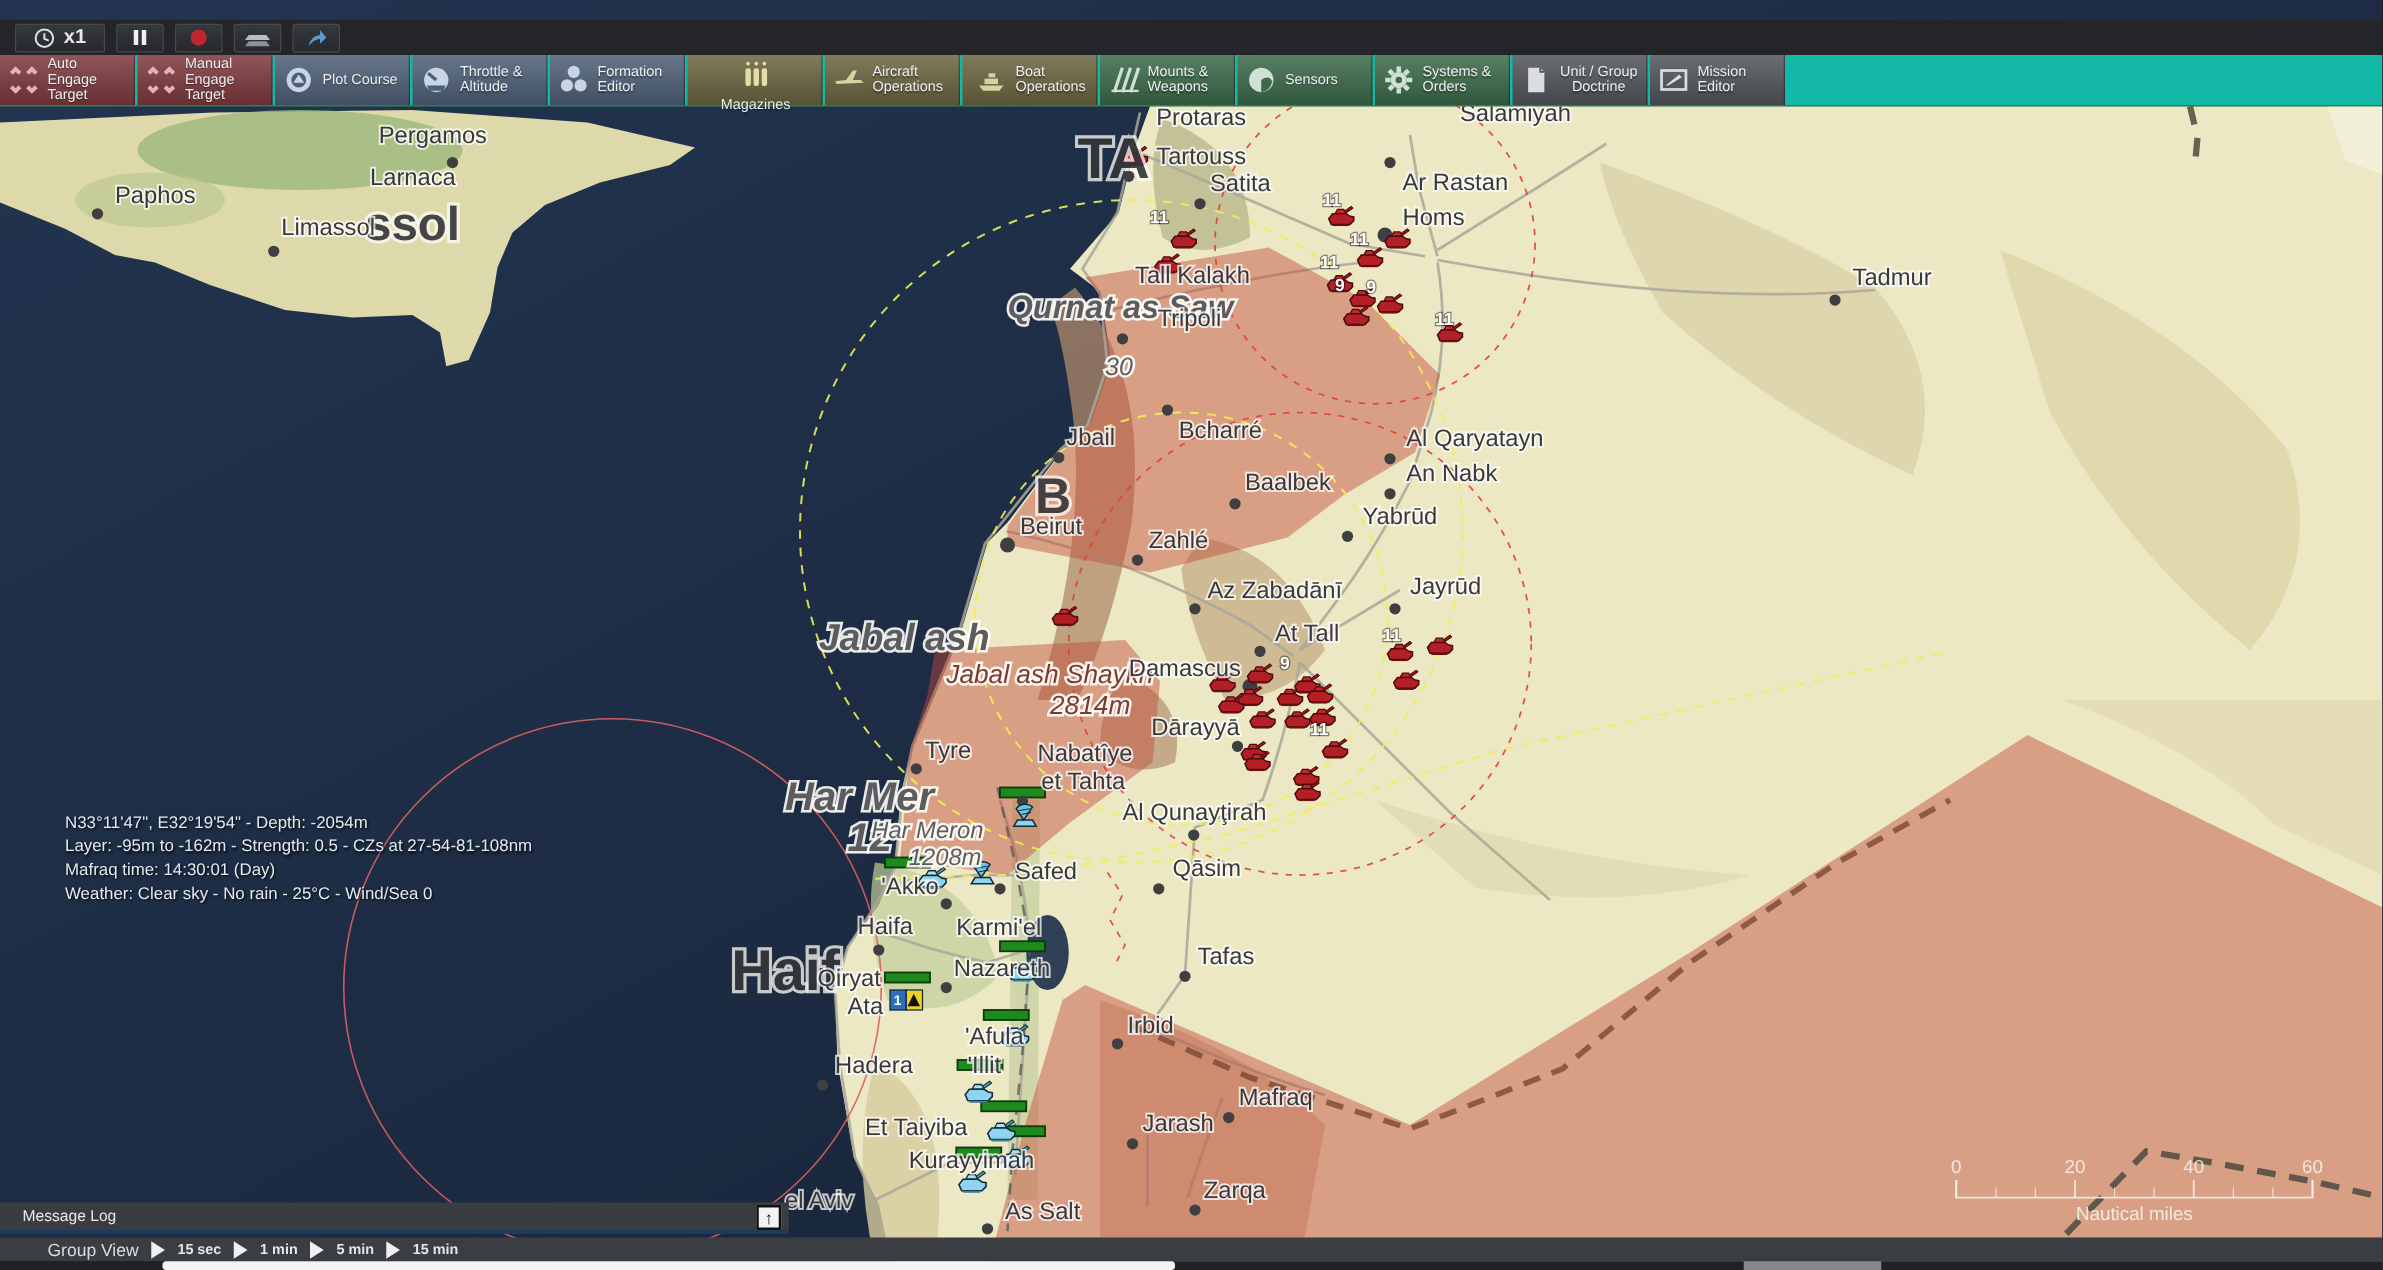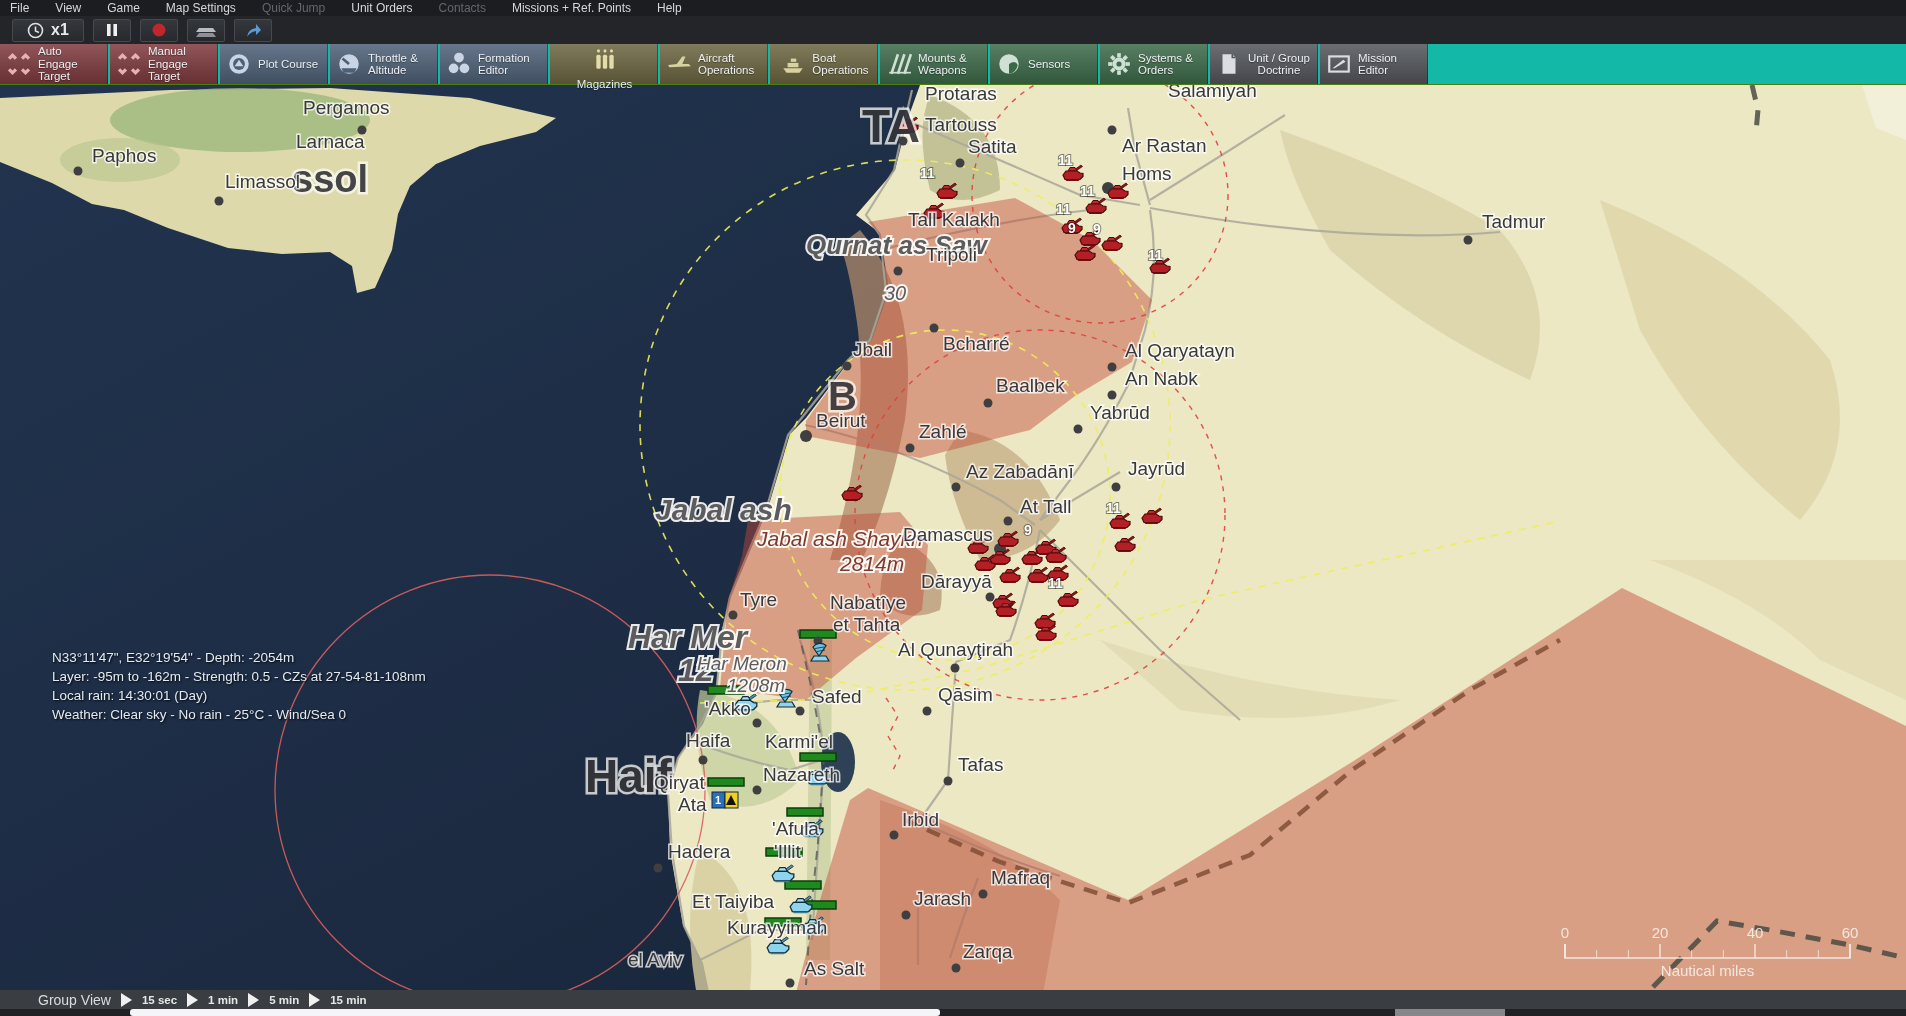--- a/index.html
+++ b/index.html
@@ -335,31 +335,20 @@
         <line x1="1755" y1="958" x2="1755" y2="944" stroke="#f5f5f0" stroke-width="1.4" opacity="0.85"></line>
         <line x1="1786.6666666666667" y1="958" x2="1786.6666666666667" y2="950" stroke="#f5f5f0" stroke-width="1" opacity="0.7"></line>
         <line x1="1818.3333333333333" y1="958" x2="1818.3333333333333" y2="950" stroke="#f5f5f0" stroke-width="1" opacity="0.7"></line>
         <text x="1755" y="938" text-anchor="middle" font-size="15" fill="#f5f5f0" opacity="0.85">40</text>
         <line x1="1850" y1="958" x2="1850" y2="944" stroke="#f5f5f0" stroke-width="1.4" opacity="0.85"></line>
         <text x="1850" y="938" text-anchor="middle" font-size="15" fill="#f5f5f0" opacity="0.85">60</text>
         <text x="1707.5" y="976" text-anchor="middle" font-size="15" fill="#f5f5f0" opacity="0.85">Nautical miles</text>
       </g>
   </svg>
 
-  <div id="menubar">
-      <div class="menu-item">File</div>
-      <div class="menu-item">View</div>
-      <div class="menu-item">Game</div>
-      <div class="menu-item">Map Settings</div>
-      <div class="menu-item disabled">Quick Jump</div>
-      <div class="menu-item">Unit Orders</div>
-      <div class="menu-item disabled">Contacts</div>
-      <div class="menu-item">Missions + Ref. Points</div>
-      <div class="menu-item">Help</div>
-    </div>
 
   <div id="controlbar">
     <div class="ctl speed">
       <svg width="17" height="17" viewBox="0 0 17 17">
         <circle cx="8.5" cy="8.5" r="7" fill="none" stroke="#dfe0e2" stroke-width="1.6"></circle>
         <path d="M8.5,4.5 L8.5,9 L12,10.5" fill="none" stroke="#dfe0e2" stroke-width="1.6"></path>
       </svg>
       <span>x1</span>
     </div>
     <div class="ctl sq">
@@ -540,24 +529,30 @@
           <div>Mission</div>
           <div>Editor</div>
         </div>
       </div>
     </div>
 
 
   <div id="infoblock">
       <div>N33°11'47", E32°19'54" - Depth: -2054m</div>
       <div>Layer: -95m to -162m - Strength: 0.5 - CZs at 27-54-81-108nm</div>
-      <div>Local rain: 14:30:01 (Day)</div>
+      <div>Mafraq time: 14:30:01 (Day)</div>
       <div>Weather: Clear sky - No rain - 25°C - Wind/Sea 0</div>
     </div>
 
+  <div id="messagelog">
+    <span class="mtitle">Message Log</span>
+    <div id="loghandle">
+      <span>↑</span>
+    </div>
+  </div>
 
   <div id="groupbar">
       <span class="gv-label">Group View</span>
       <div class="tri"></div>
       <span class="gv-step">15 sec</span>
       <div class="tri"></div>
       <span class="gv-step">1 min</span>
       <div class="tri"></div>
       <span class="gv-step">5 min</span>
       <div class="tri"></div>

